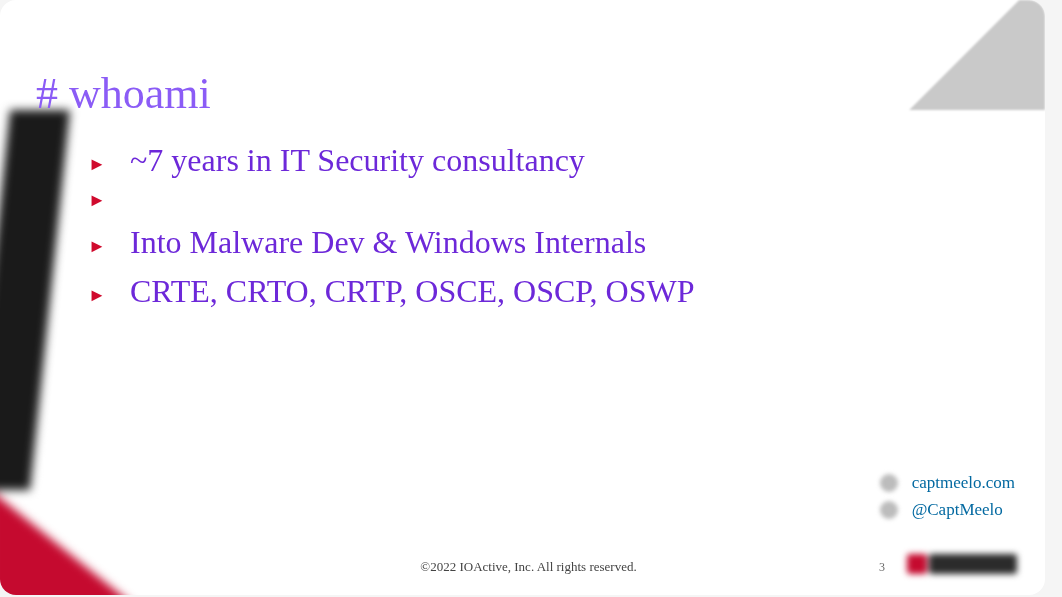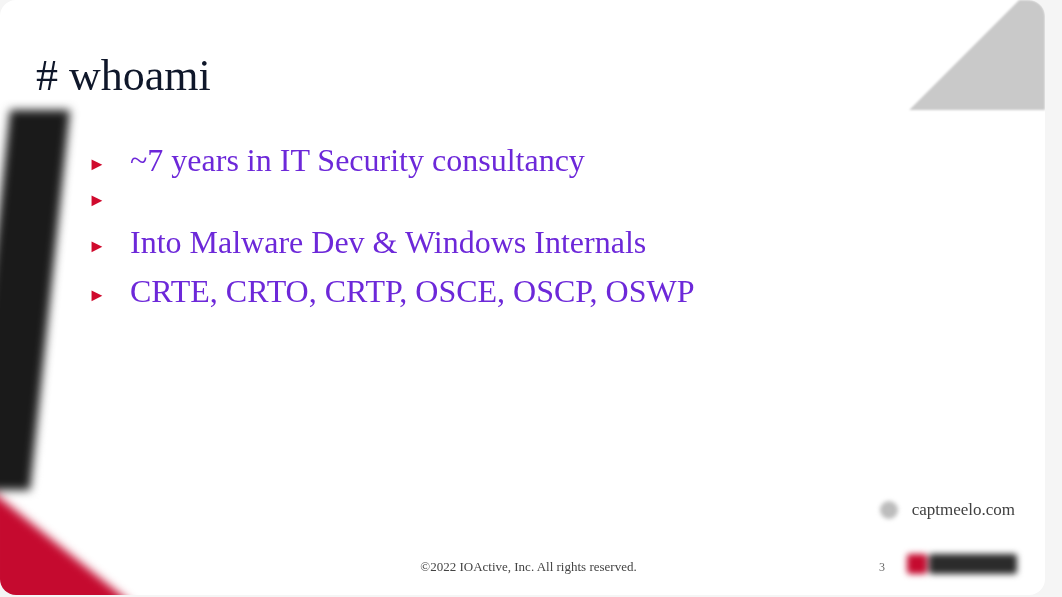--- a/index.html
+++ b/index.html
@@ -50,24 +50,24 @@
   .left-leaf .white-blob {
     position: absolute;
     left: 50px; bottom: 100px;
     width: 80px; height: 70px;
     background: #fff;
     border-radius: 20px;
     filter: blur(4px);
   }
   .title {
     position: absolute;
-    left: 36px; top: 50px;
+    left: 36px; top: 68px;
     font-size: 44px;
     font-weight: 400;
-    color: #0f172a;
+    color: #8b5cf6;
   }
   .bullets {
     position: absolute;
     left: 88px; top: 142px;
     list-style: none;
   }
   .bullets li {
     display: flex;
     align-items: baseline;
     margin-bottom: 12px;
@@ -98,21 +98,21 @@
   }
   .contacts .ic {
     width: 18px; height: 18px;
     border-radius: 50%;
     background: #bcbcbc;
     filter: blur(2px);
     flex: 0 0 18px;
   }
   .contacts .lbl {
     font-size: 17px;
-    color: #404040;
+    color: #0369a1;
   }
   .copyright {
     position: absolute;
     left: 0; right: 0;
     bottom: 20px;
     text-align: center;
     font-size: 13px;
     color: #444;
     font-family: Georgia, serif;
     padding-left: 12px;
@@ -177,20 +177,24 @@
       <span class="tri">►</span>
       <span class="txt">CRTE, CRTO, CRTP, OSCE, OSCP, OSWP</span>
     </li>
   </ul>
 
   <div class="contacts">
     <div class="row">
       <span class="ic"></span>
       <span class="lbl">captmeelo.com</span>
     </div>
+    <div class="row">
+      <span class="ic"></span>
+      <span class="lbl">@CaptMeelo</span>
+    </div>
   </div>
 
   <div class="copyright">©2022 IOActive, Inc. All rights reserved.</div>
   <div class="pagenum">3</div>
 
   <div class="logo-blur">
     <div class="sq"></div>
     <div class="tx"></div>
   </div>
 

